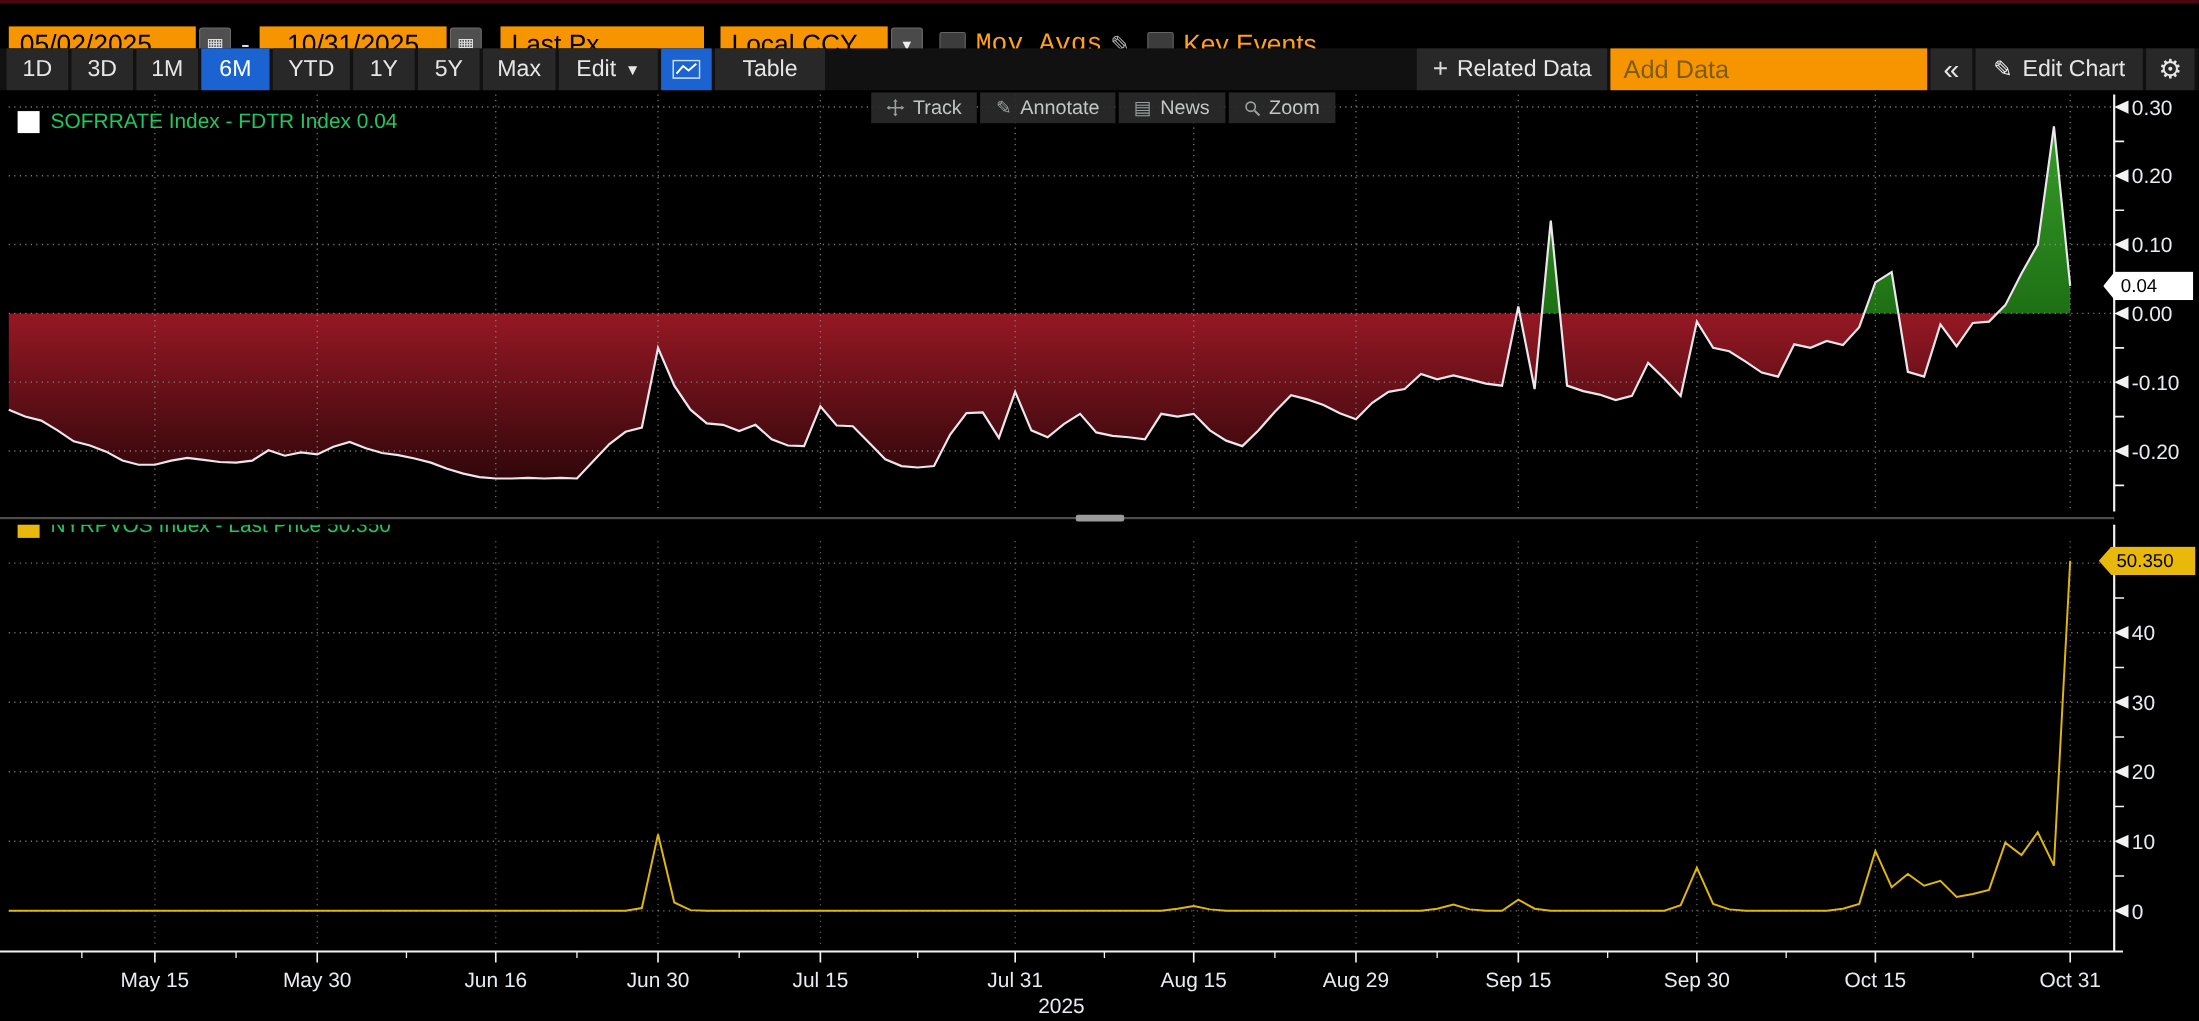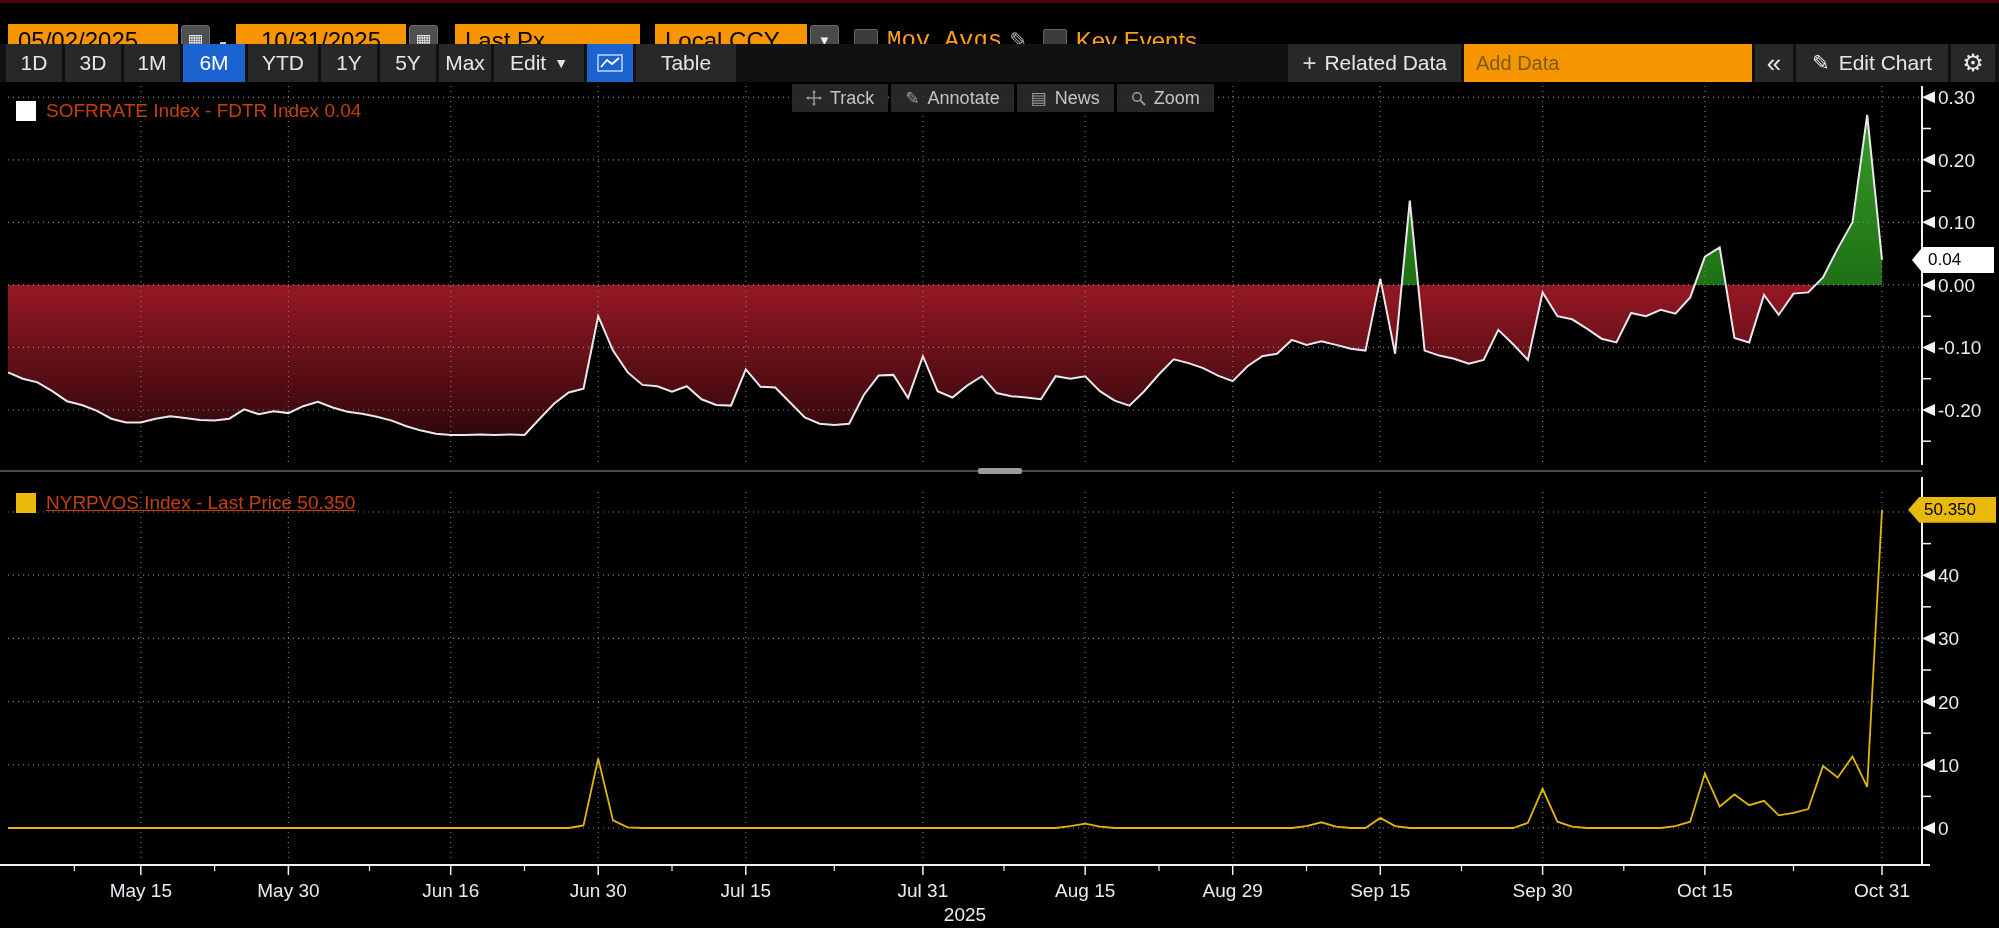--- a/index.html
+++ b/index.html
@@ -18,31 +18,31 @@
   .chk{width:22px;height:22px;background:#3c3c3c;border:1px solid #646464;border-radius:2px;}
   .amber{color:#ff9f1c;font-size:24px;white-space:nowrap;}
   .pencil-sm{color:#b0b0b0;font-size:22px;margin-left:7px;}
   
   .toolbar{position:absolute;top:44px;left:0;width:100%;height:38px;background:#111;
            display:flex;align-items:stretch;gap:3px;padding-left:6px;box-sizing:border-box;}
   .tb-btn{background:#282828;color:#e6e6e6;font-size:21px;display:flex;align-items:center;
           justify-content:center;white-space:nowrap;}
   .tb-btn.sel{background:#1b63d1;color:#fff;}
   .tb-right{position:absolute;top:44px;right:4px;height:38px;display:flex;gap:3px;}
-  .adddata{background:#f79500;color:#7c5c10;width:288px;font-size:20px;display:flex;
+  .adddata{background:#f79500;color:#7c5c10;width:288px;font-size:23px;display:flex;
            align-items:center;padding:0 12px;box-sizing:border-box;}
   .caret{font-size:14px;margin-left:8px;}
   
   .chart-wrap{position:absolute;top:0;left:0;width:1999px;height:928px;}
   svg text{fill:#e7ecf0;font-size:19px;font-family:"Liberation Sans",sans-serif;}
   .tools{position:absolute;top:84px;left:792px;display:flex;gap:3px;}
   .tool-btn{background:rgba(42,42,42,.92);height:28px;display:flex;align-items:center;
             padding:0 14px;color:#c2c6c6;font-size:18px;}
   .tool-ic{color:#9aa0a0;font-size:17px;margin-right:8px;display:flex;align-items:center;}
-  .legend{position:absolute;display:flex;align-items:center;font-size:19px;color:#c2410c;}
+  .legend{position:absolute;display:flex;align-items:center;font-size:19px;color:#22c55e;}
   .swatch{width:20px;height:20px;margin-right:10px;display:inline-block;}
   .flag{position:absolute;height:26px;display:flex;align-items:center;color:#000;font-size:17px;
         padding-left:16px;box-sizing:border-box;
         clip-path:polygon(0 50%,13% 0,100% 0,100% 100%,13% 100%);}
   .splitter{position:absolute;left:0;width:1999px;top:465px;height:12px;background:#000;}
   .splitter .bar{position:absolute;top:5px;left:0;width:1922px;height:2px;background:#4e4e4e;}
   .splitter .grip{position:absolute;top:3px;left:978px;width:44px;height:6px;background:#9a9a9a;border-radius:2px;}
 </style>
 </head>
 <body>
@@ -75,21 +75,21 @@
   </div>
 
   <div class="toolbar">
     <div class="tb-btn" style="width:56px;">1D</div>
     <div class="tb-btn" style="width:56px;">3D</div>
     <div class="tb-btn" style="width:56px;">1M</div>
     <div class="tb-btn sel" style="width:62px;">6M</div>
     <div class="tb-btn" style="width:70px;">YTD</div>
     <div class="tb-btn" style="width:56px;">1Y</div>
     <div class="tb-btn" style="width:56px;">5Y</div>
-    <div class="tb-btn" style="width:52px;">Max</div>
+    <div class="tb-btn" style="width:66px;">Max</div>
     <div class="tb-btn" style="width:90px;">
         <span>Edit</span>
         <span class="caret">▼</span>
       </div>
     <div class="tb-btn sel" style="width:46px;">
       <svg width="26" height="18" viewBox="0 0 26 18">
         <rect x="1" y="1" width="24" height="16" fill="none" stroke="#cfe0ff" stroke-width="1.4"></rect>
         <polyline points="4,13 10,6 15,10 22,4" fill="none" stroke="#fff" stroke-width="1.8"></polyline>
       </svg>
     </div>
@@ -273,21 +273,21 @@
           </svg>
       </span>
         <span>Zoom</span>
     </div>
   </div>
 
   <div class="legend" style="top:100px;left:16px;">
     <span class="swatch" style="background:#ffffff;"></span>
     <span>SOFRRATE Index - FDTR Index 0.04</span>
   </div>
-  <div class="legend" style="top:492px;left:16px;text-decoration:underline;">
+  <div class="legend" style="top:468px;left:16px;">
     <span class="swatch" style="background:#e8b90b;"></span>
     <span>NYRPVOS Index - Last Price 50.350</span>
   </div>
 
   <div id="flag1" class="flag" style="left: 1912px; width: 82px; background: rgb(255, 255, 255); top: 246.9px;">
       <span>0.04</span>
     </div>
   <div id="flag2" class="flag" style="left: 1908px; width: 88px; background: rgb(232, 185, 11); top: 496.8px;">
       <span>50.350</span>
     </div>

